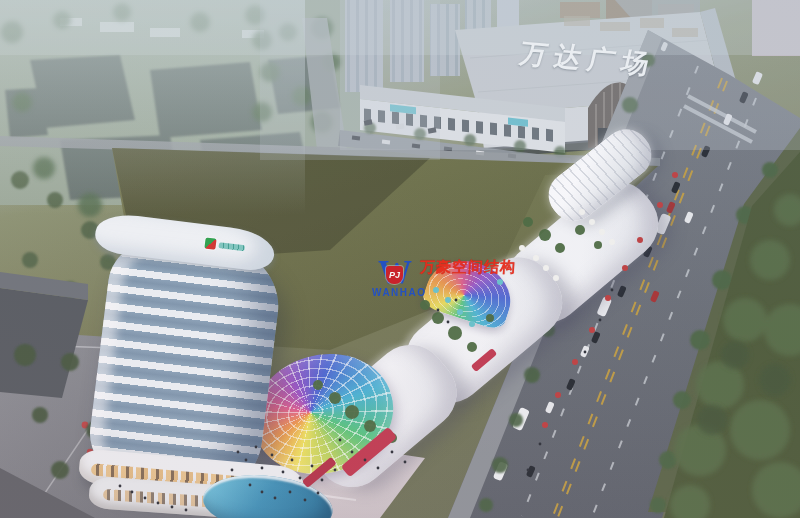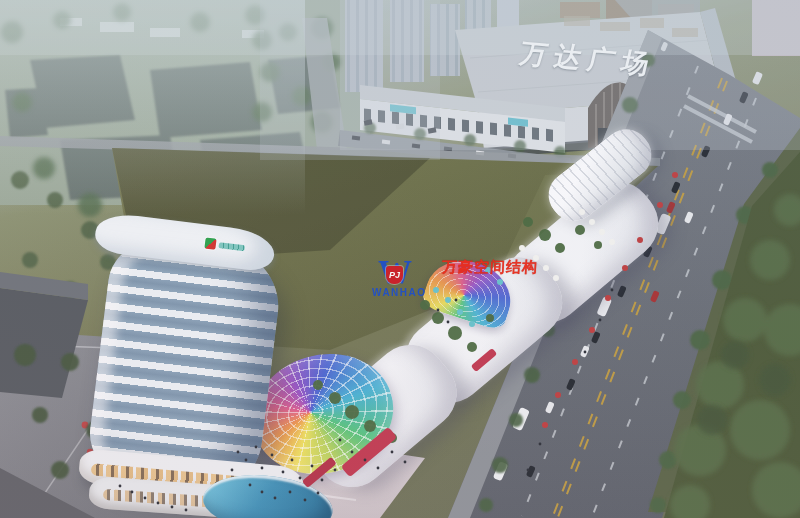--- a/index.html
+++ b/index.html
@@ -91,21 +91,21 @@
     box-shadow:inset 0 3px 2px rgba(255,255,255,.8),inset -8px -8px 14px rgba(20,60,90,.4);
   }
 
   
   .mall-sign{
     left:520px;top:42px;width:160px;z-index:7;color:#f2f5f6;
     font-size:27px;font-weight:bold;letter-spacing:7px;white-space:nowrap;
     transform:rotate(5deg) skewX(-8deg);
     text-shadow:0 1px 2px rgba(80,90,100,.45);
   }
-  .watermark{left:372px;top:258px;z-index:9;display:flex;gap:24px;align-items:flex-start;opacity:.95;}
+  .watermark{left:372px;top:258px;z-index:9;display:flex;gap:2px;align-items:flex-start;opacity:.95;}
   .watermark *{position:static;}
   .wm-logo{position:relative;width:46px;text-align:center;}
   .wm-w{display:block;font-size:34px;line-height:.82;font-weight:bold;color:#2050c8;
     font-family:"Liberation Serif",serif;}
   .wm-badge{position:absolute;left:14px;top:8px;width:17px;height:18px;background:#cf1f2a;
     border-radius:3px 3px 8px 8px;color:#fff;font-size:9px;font-weight:bold;font-style:italic;
     display:flex;align-items:center;justify-content:center;box-shadow:0 0 0 1px rgba(255,255,255,.35);}
   .wm-brand{display:block;margin-top:1px;font-size:10px;font-weight:bold;letter-spacing:1.5px;color:#2050c8;}
   .wm-text{display:flex;flex-direction:column;}
   .wm-title{font-size:15px;font-weight:bold;color:#e82c1c;letter-spacing:1px;

